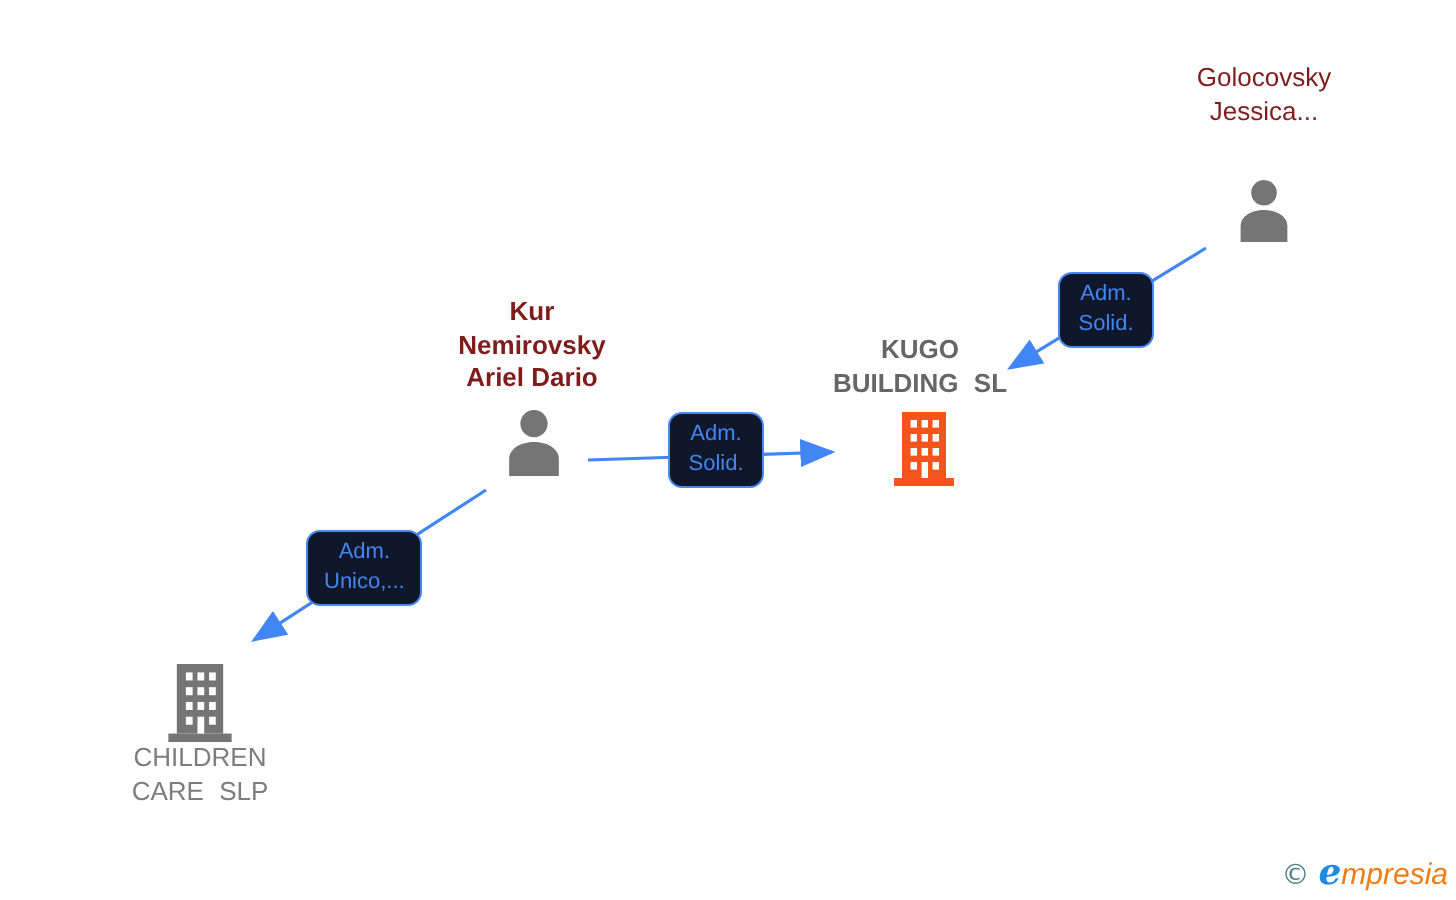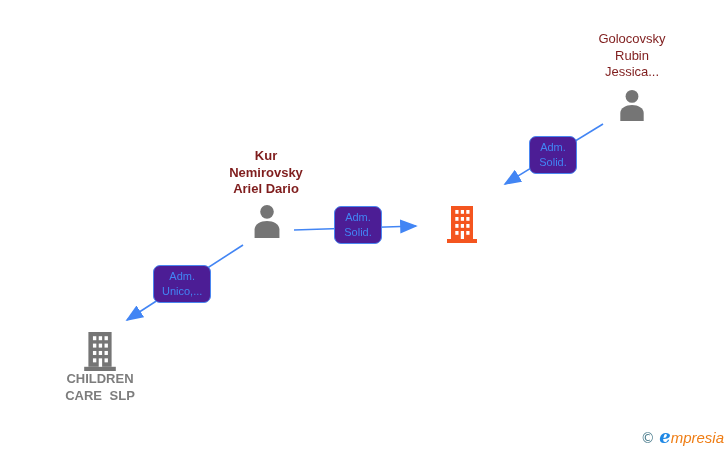--- a/index.html
+++ b/index.html
@@ -26,21 +26,21 @@
     word-spacing:4px;
   }
   .company-plain{
     color:#7d7d7d;
     word-spacing:4px;
   }
   .node-icon{position:absolute;}
 
   .edge-label{
     position:absolute;
-    background:#4c1d95;
+    background:#0f172a;
     border:1.5px solid #4a86f0;
     border-radius:7px;
     color:#4285f4;
     font-size:11px;
     line-height:15px;
     padding:3px 8px;
     text-align:center;
     min-width:30px;
   }
 
@@ -80,38 +80,41 @@
         <path d="M0,0 L10,4 L0,8 Z" fill="#4285f4"></path>
       </marker>
     </defs>
     <line x1="294" y1="230" x2="416" y2="226" stroke="#4285f4" stroke-width="1.6" marker-end="url(#arrowhead)"></line>
     <line x1="603" y1="124" x2="505" y2="184" stroke="#4285f4" stroke-width="1.6" marker-end="url(#arrowhead)"></line>
     <line x1="243" y1="245" x2="127" y2="320" stroke="#4285f4" stroke-width="1.6" marker-end="url(#arrowhead)"></line>
   </svg>
 
   <div class="node-text" style="left:557px;top:31px;">
     <div>Golocovsky</div>
-    <div>Rubin</div>
     <div>Jessica...</div>
   </div>
   <svg class="node-icon" style="left:617px;top:89px;" width="30" height="32" viewBox="0 0 24 26">
     <circle cx="12" cy="6" r="5.2" fill="#757575"></circle>
     <path d="M12 13 C7 13 2.5 15.5 2.5 19.5 L2.5 26 L21.5 26 L21.5 19.5 C21.5 15.5 17 13 12 13 Z" fill="#757575"></path>
   </svg>
 
   <div class="node-text" style="left:191px;top:148px;font-weight:bold;">
     <div>Kur</div>
     <div>Nemirovsky</div>
     <div>Ariel Dario</div>
   </div>
   <svg class="node-icon" style="left:251px;top:204px;" width="32" height="34" viewBox="0 0 24 26">
     <circle cx="12" cy="6" r="5.2" fill="#757575"></circle>
     <path d="M12 13 C7 13 2.5 15.5 2.5 19.5 L2.5 26 L21.5 26 L21.5 19.5 C21.5 15.5 17 13 12 13 Z" fill="#757575"></path>
   </svg>
 
+  <div class="node-text company-strong" style="left:385px;top:167px;">
+    <div>KUGO</div>
+    <div>BUILDING  SL</div>
+  </div>
   <svg class="node-icon" style="left:446px;top:206px;" width="32" height="37" viewBox="0 0 32 37">
     <rect x="5" y="0" width="22" height="33" fill="#f4551f"></rect>
     <rect x="1" y="33" width="30" height="4" fill="#f4551f"></rect>
     <g fill="#ffffff">
       <rect x="9.3" y="4" width="3.2" height="3.8"></rect>
       <rect x="14.8" y="4" width="3.2" height="3.8"></rect>
       <rect x="20.3" y="4" width="3.2" height="3.8"></rect>
       <rect x="9.3" y="11" width="3.2" height="3.8"></rect>
       <rect x="14.8" y="11" width="3.2" height="3.8"></rect>
       <rect x="20.3" y="11" width="3.2" height="3.8"></rect>
@@ -135,21 +138,21 @@
       <rect x="14.8" y="11" width="3.2" height="3.8"></rect>
       <rect x="20.3" y="11" width="3.2" height="3.8"></rect>
       <rect x="9.3" y="18" width="3.2" height="3.8"></rect>
       <rect x="14.8" y="18" width="3.2" height="3.8"></rect>
       <rect x="20.3" y="18" width="3.2" height="3.8"></rect>
       <rect x="9.3" y="25" width="3.2" height="3.8"></rect>
       <rect x="20.3" y="25" width="3.2" height="3.8"></rect>
       <rect x="14.8" y="25" width="3.2" height="8"></rect>
     </g>
   </svg>
-  <div class="node-text company-plain" style="left:25px;top:371px;font-weight:bold;">
+  <div class="node-text company-plain" style="left:25px;top:371px;">
     <div>CHILDREN</div>
     <div>CARE  SLP</div>
   </div>
 
   <div class="edge-label" style="left:334px;top:206px;">
     <div>Adm.</div>
     <div>Solid.</div>
   </div>
   <div class="edge-label" style="left:529px;top:136px;">
     <div>Adm.</div>

